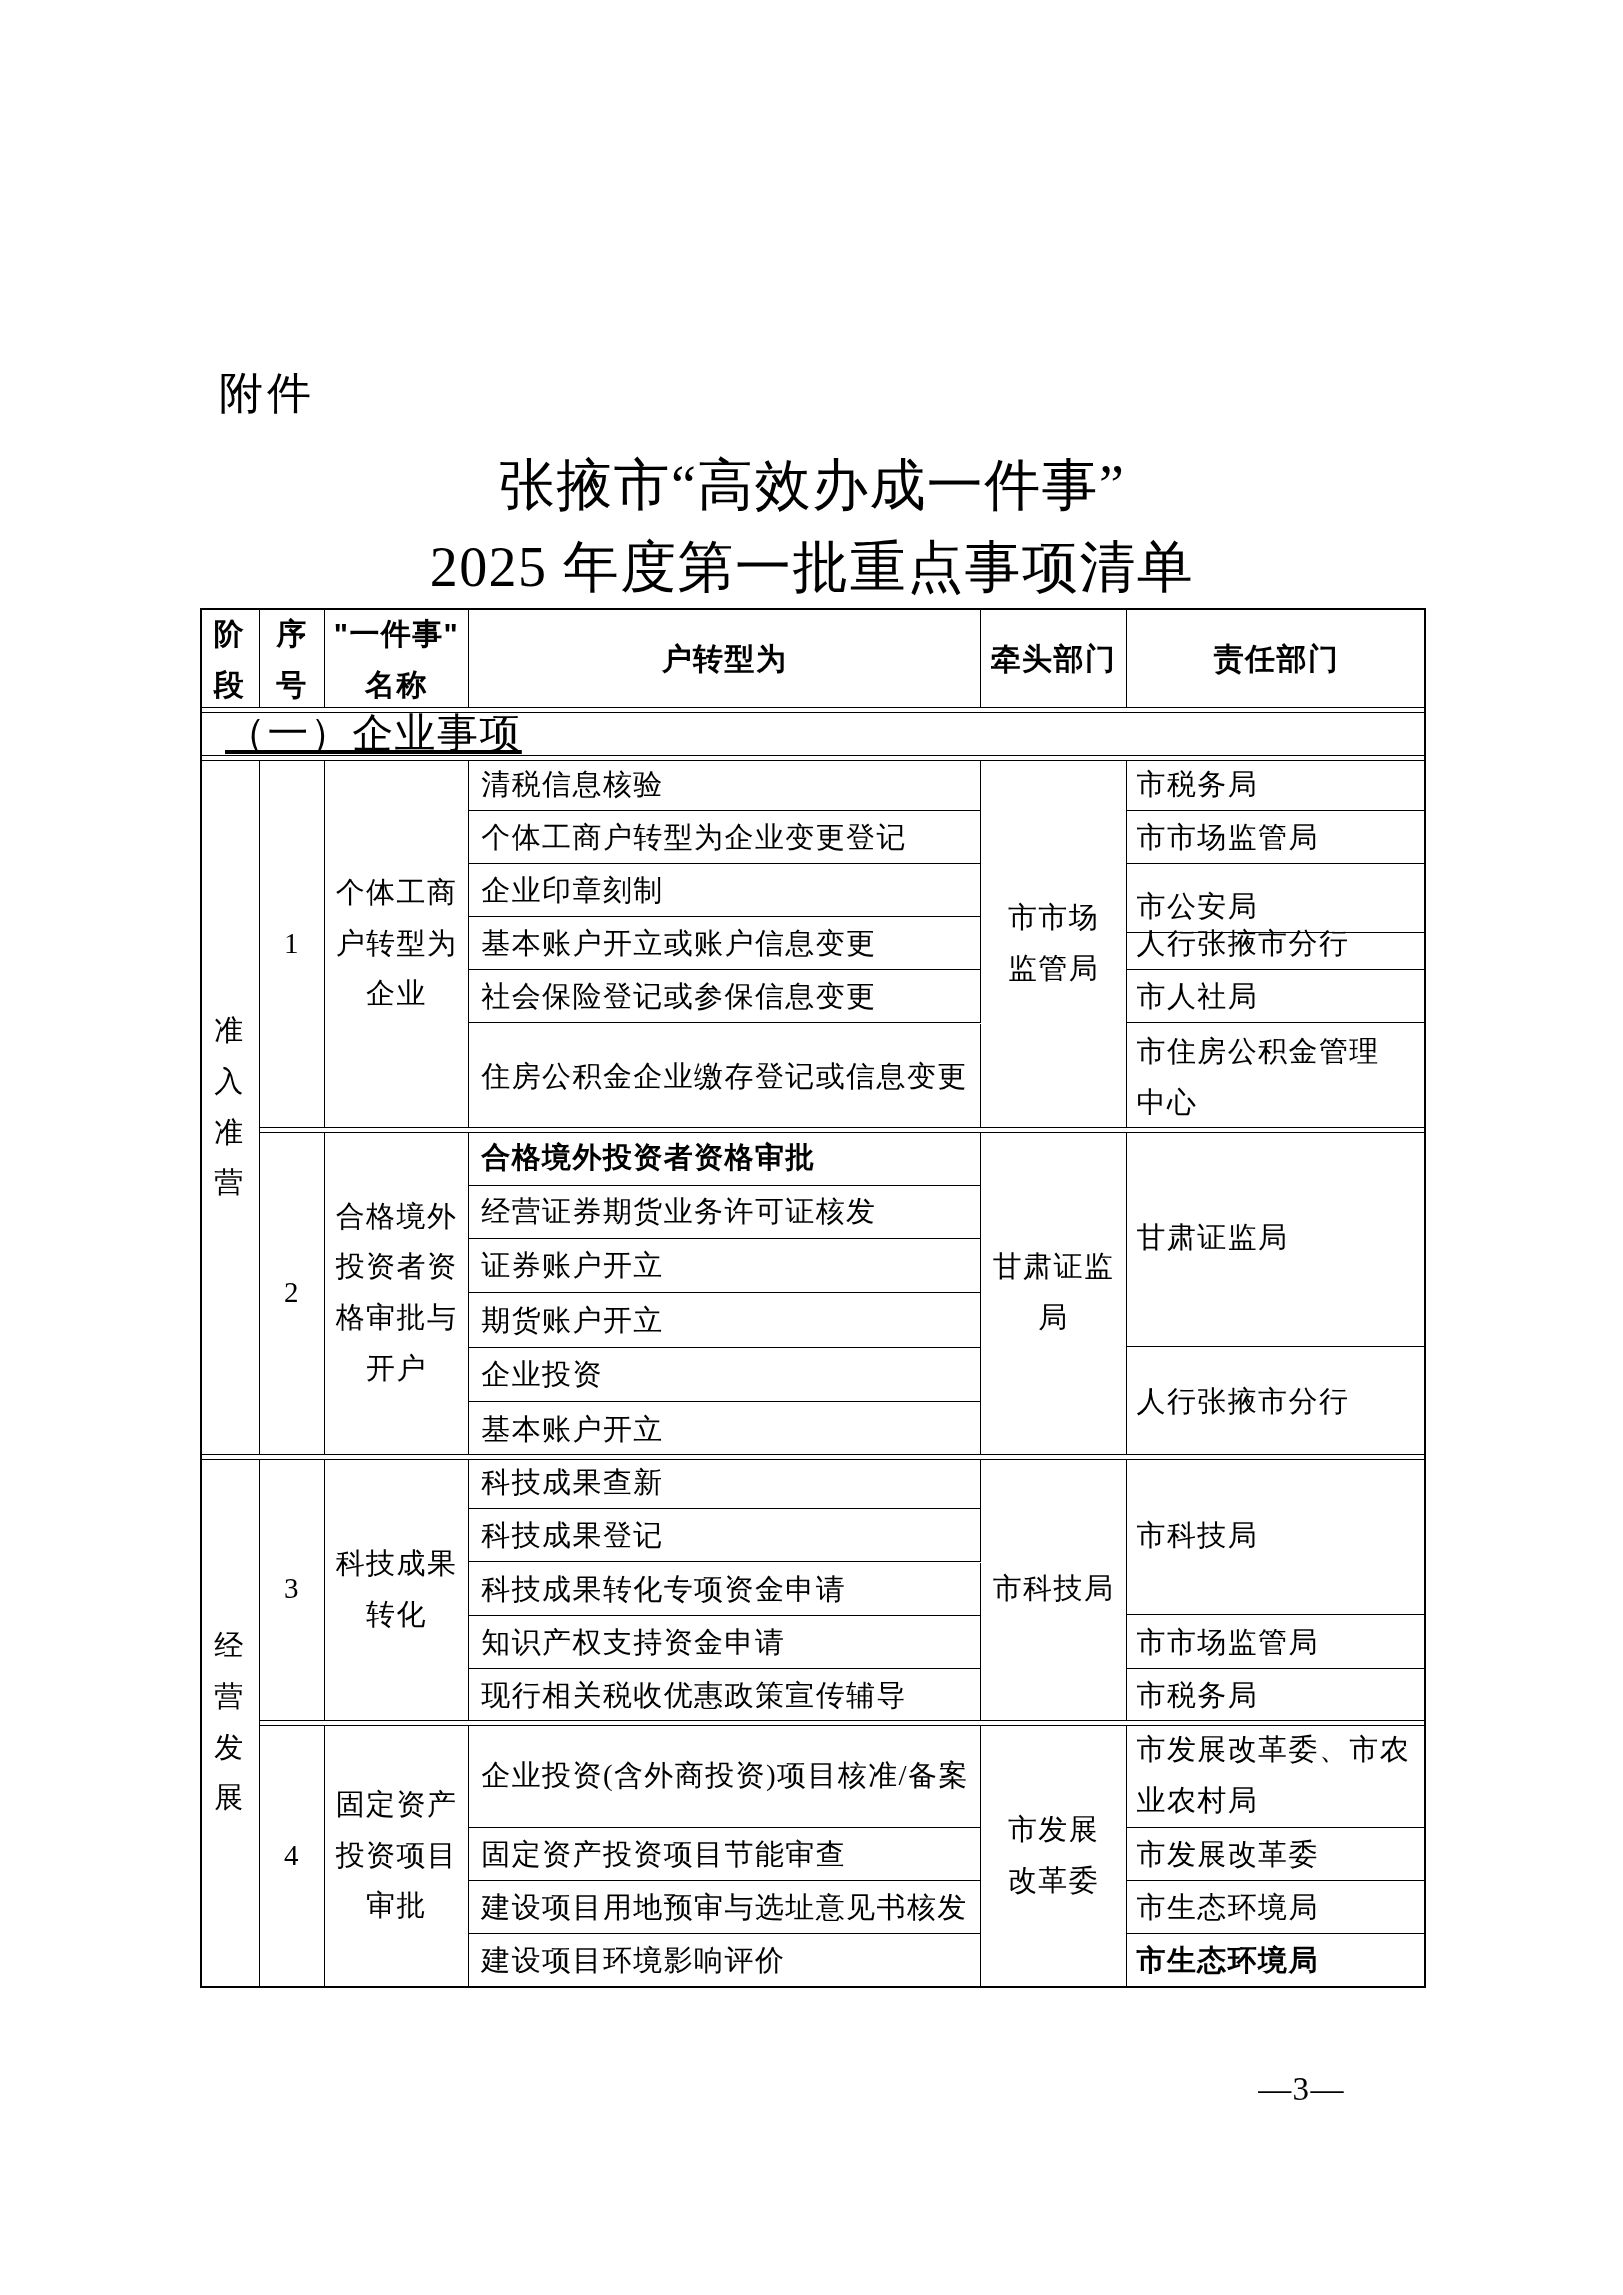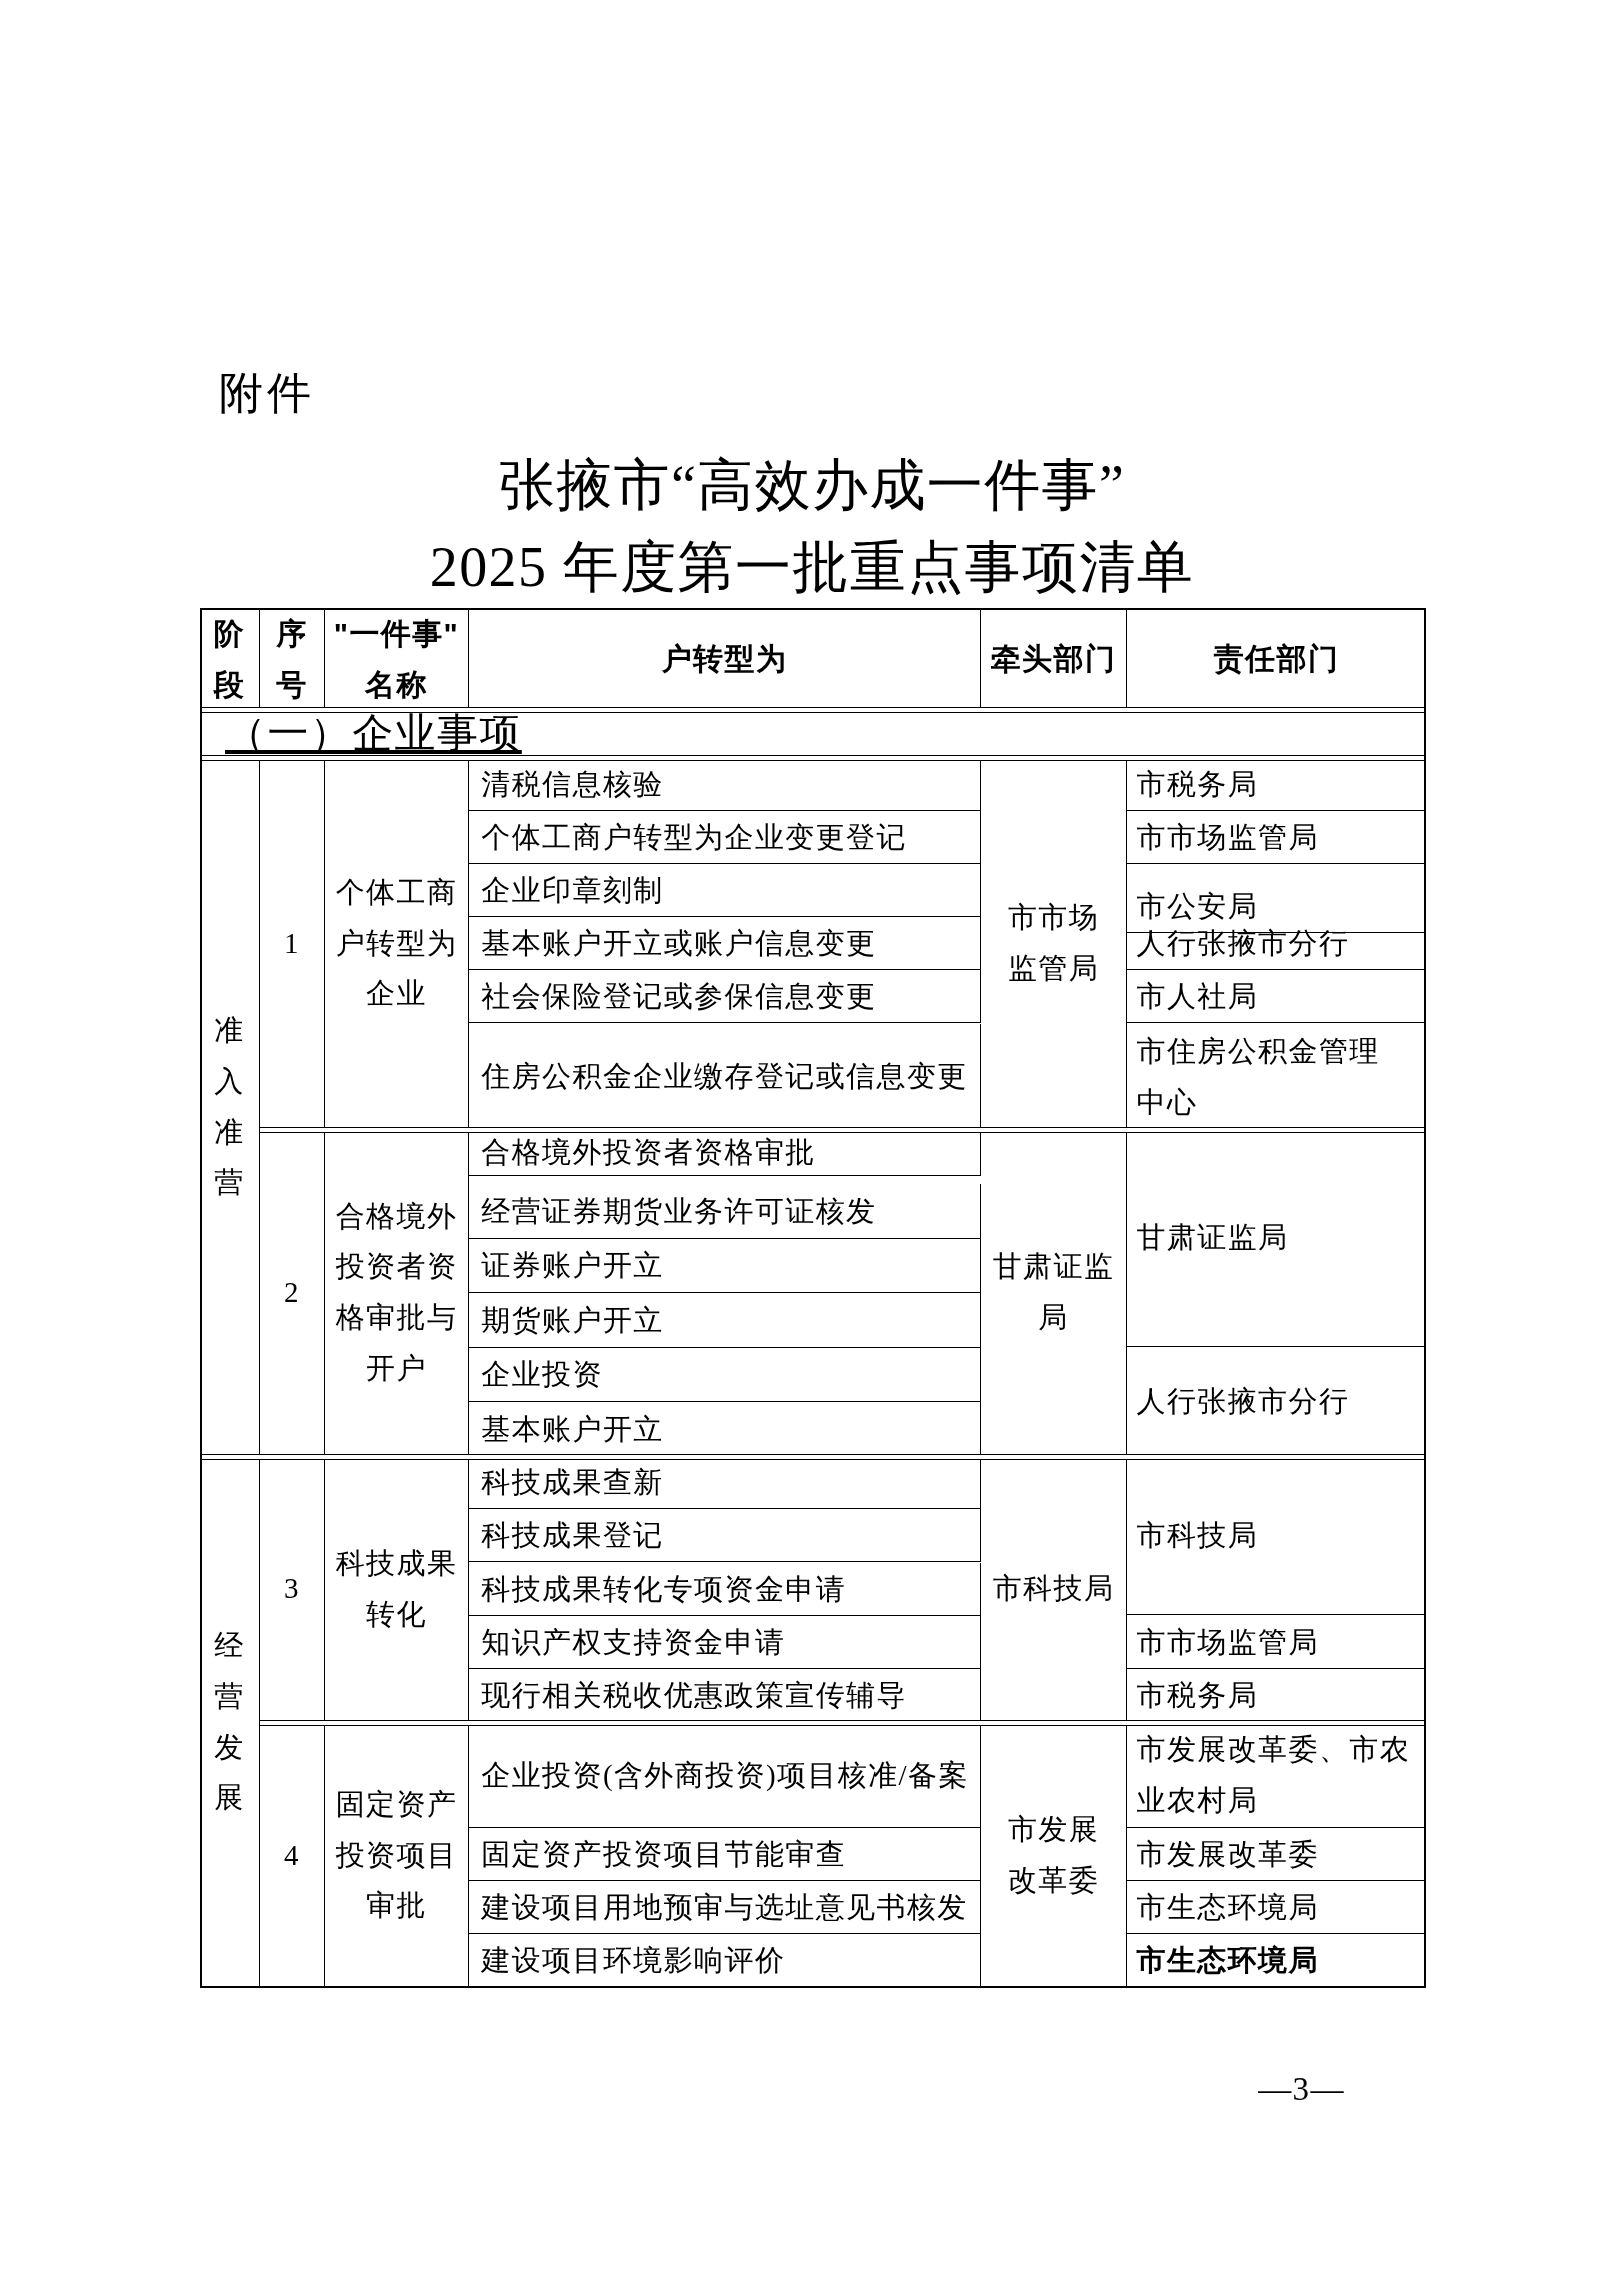--- a/index.html
+++ b/index.html
@@ -102,21 +102,21 @@
         <div class="cell left resp noR" style="left: 927px; top: 362px; width: 299px; height: 53px;">市人社局</div>
         <div class="cell left resp noR" style="left: 927px; top: 416px; width: 299px; height: 106px;">市住房公积金管理
 中心</div>
         <div class="cell center" style="left: 60px; top: 521px; width: 65px; height: 327px;">2</div>
         <div class="cell center" style="left: 125px; top: 521px; width: 144px; height: 327px;">合格境外
 投资者资
 格审批与
 开户</div>
         <div class="cell center" style="left: 781px; top: 521px; width: 146px; height: 327px;">甘肃证监
 局</div>
-        <div class="cell left" style="left: 269px; top: 521px; width: 512px; height: 47px;">合格境外投资者资格审批</div>
+        <div class="cell left" style="left: 269px; top: 521px; width: 512px; height: 57px; font-weight: bold;">合格境外投资者资格审批</div>
         <div class="cell left" style="left: 269px; top: 576px; width: 512px; height: 55px;">经营证券期货业务许可证核发</div>
         <div class="cell left" style="left: 269px; top: 630px; width: 512px; height: 55px;">证券账户开立</div>
         <div class="cell left" style="left: 269px; top: 685px; width: 512px; height: 55px;">期货账户开立</div>
         <div class="cell left" style="left: 269px; top: 739px; width: 512px; height: 55px;">企业投资</div>
         <div class="cell left" style="left: 269px; top: 794px; width: 512px; height: 55px;">基本账户开立</div>
         <div class="cell left resp noR" style="left: 927px; top: 521px; width: 299px; height: 218px;">甘肃证监局</div>
         <div class="cell left resp noR" style="left: 927px; top: 739px; width: 299px; height: 109px;">人行张掖市分行</div>
         <div class="cell center" style="left: 60px; top: 848px; width: 65px; height: 266px;">3</div>
         <div class="cell center" style="left: 125px; top: 848px; width: 144px; height: 266px;">科技成果
 转化</div>

